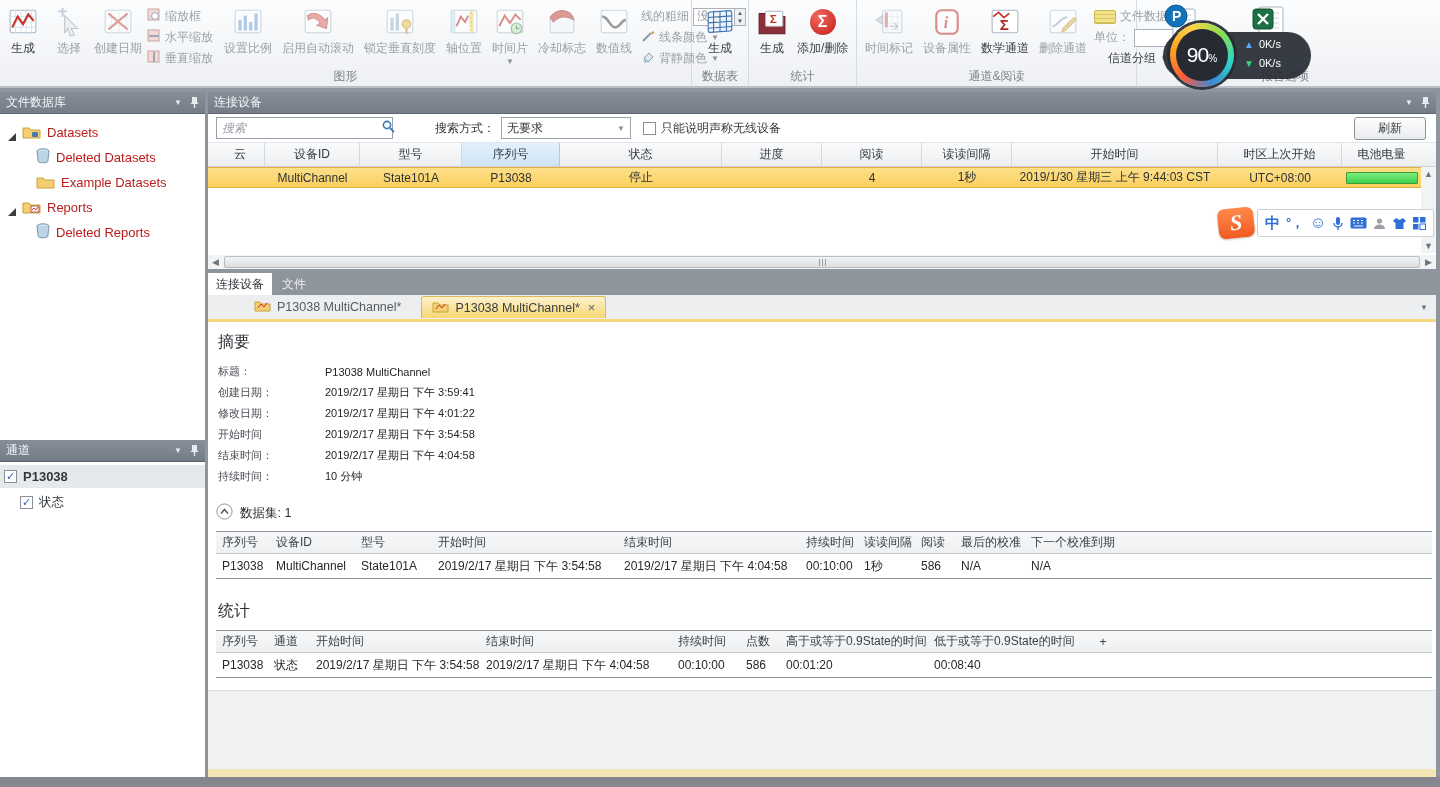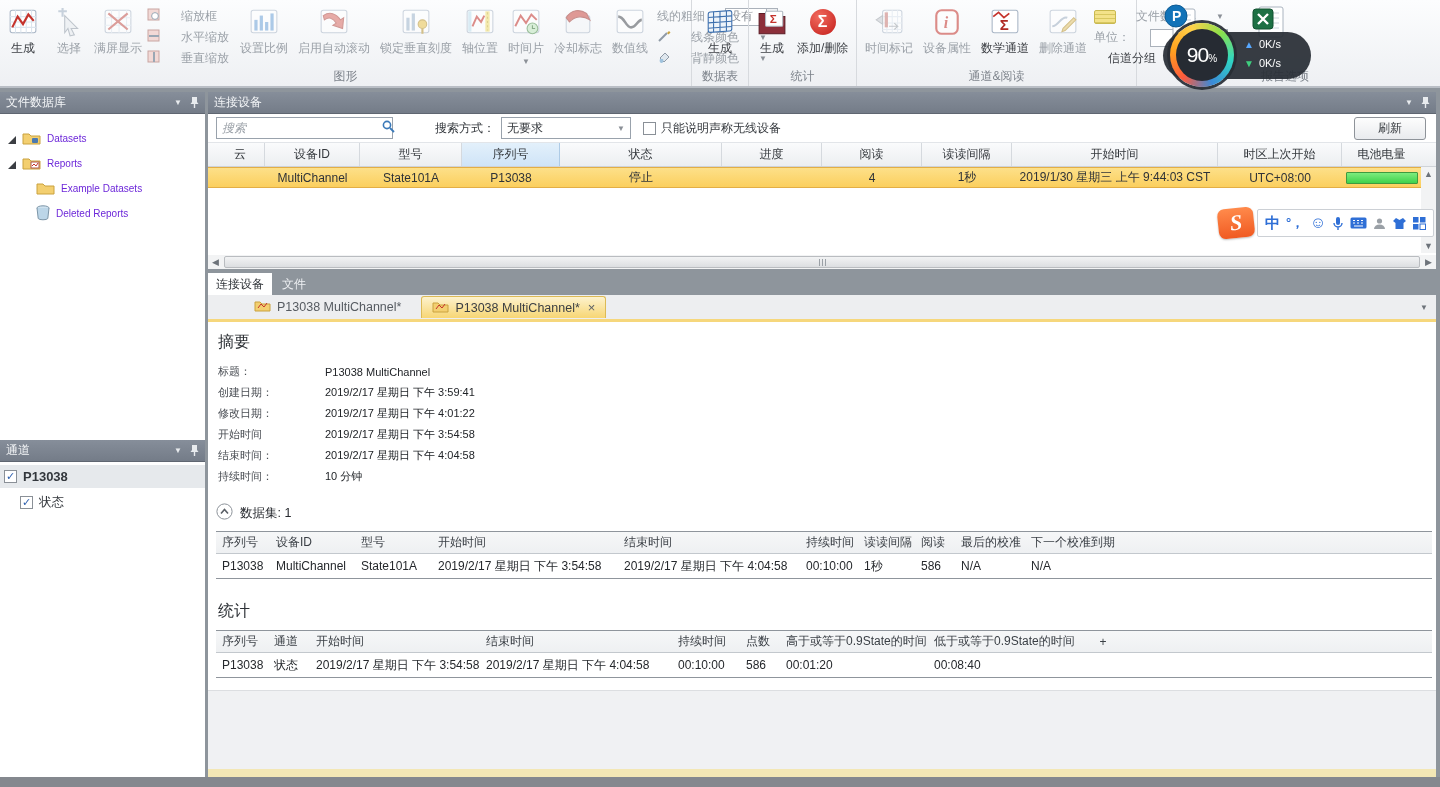--- a/index.html
+++ b/index.html
@@ -15,21 +15,21 @@
   .rgroup { position:relative; display:flex; align-items:flex-start; padding:2px 3px 15px 3px;
     border-right:1px solid #d7dade; }
   .glabel { position:absolute; bottom:1px; left:0; right:0; text-align:center; font-size:12px; color:#7d838b; }
   .rb { display:flex; flex-direction:column; align-items:center; padding:4px 5px 0 5px; height:66px; border-radius:3px; }
   .rb .ric { height:32px; display:flex; align-items:center; justify-content:center; }
   .rb .lbl { font-size:12px; margin-top:2px; white-space:nowrap; color:#3b3e43; }
   .rb.gray .lbl { color:#9ba1a8; }
   .rb.gray .ric { opacity:.55; }
   .vsep { width:1px; background:#dcdfe3; margin:5px 3px; height:58px; }
   .rstack { display:flex; flex-direction:column; justify-content:flex-start; padding-top:4px; }
-  .rs { display:flex; align-items:center; gap:20px; height:21px; font-size:12px; color:#9ba1a8; white-space:nowrap; }
+  .rs { display:flex; align-items:center; gap:4px; height:21px; font-size:12px; color:#9ba1a8; white-space:nowrap; }
   .rs.on { color:#3b3e43; }
   .dd { font-size:8px; color:#8b9097; }
   .spinbox { display:flex; align-items:center; border:1px solid #aab1ba; background:#fff; height:18px; }
   .spinbox .val { width:40px; padding:0 3px; color:#8b9097; font-size:12px; }
   .spinud { display:flex; flex-direction:column; border-left:1px solid #aab1ba; }
   .spinud span { font-size:6px; line-height:8px; padding:0 2px; color:#555; background:#eef0f2; }
   .combo { display:flex; align-items:center; justify-content:space-between; border:1px solid #aab1ba; background:#fff; height:18px; width:78px; padding:0 3px; }
   .sigma-circle { width:26px; height:26px; border-radius:50%; background:radial-gradient(circle at 35% 30%,#f26a5e,#c21d19); color:#fff; font-weight:bold; font-size:16px; display:flex; align-items:center; justify-content:center; }
   .note-ic { width:22px; height:14px; background:repeating-linear-gradient(#f3e289 0 3px,#d8c75f 3px 4px); border:1px solid #c9b951; border-radius:2px; }
 
@@ -49,21 +49,21 @@
   .panel-header { background:linear-gradient(#868e9a,#747c88); color:#f4f6f8; height:22px;
     display:flex; align-items:center; padding:0 6px; font-size:12px; border-bottom:1px solid #5f6671; }
   .ph-right { margin-left:auto; display:flex; align-items:center; gap:8px; }
   .panel-body { background:#fff; }
 
   #files-panel { left:0; top:92px; width:205px; height:348px; }
   #files-panel .panel-body { height:326px; }
   #channels-panel { left:0; top:440px; width:205px; height:337px; }
   #channels-panel .panel-body { height:315px; }
 
-  .tree { padding-top:12px; font-size:10px; color:#6d28d9; }
+  .tree { padding-top:6px; font-size:13px; color:#b91c1c; }
   .titem { display:flex; align-items:center; height:25px; gap:6px; }
   .exp { width:8px; height:8px; margin-left:8px; } .ind1 { margin-left:36px; }
 
   .cbx { width:13px; height:13px; background:#fff; border:1px solid #8a9097; display:inline-flex; align-items:center; justify-content:center; color:#2d5fae; font-size:11px; font-weight:bold; line-height:1; }
   #p13038-row { background:#e6e9ec; height:23px; display:flex; align-items:center; gap:6px; padding-left:4px; font-weight:bold; font-size:13px; }
   #state-row { height:23px; display:flex; align-items:center; gap:6px; padding-left:20px; margin-top:3px; font-size:12.5px; }
 
   
   #devices-header { left:208px; top:92px; width:1228px; height:22px; }
   #devices-toolbar { left:208px; top:114px; width:1228px; height:29px; background:#fff; display:flex; align-items:center; border-bottom:1px solid #e2e5e9; }
@@ -162,21 +162,21 @@
       <span class="lbl">选择</span>
     </div>
     <div class="rb gray">
       <span class="ric">
           <svg width="30" height="30" viewBox="0 0 28 28">
             <rect x="2" y="3" width="24" height="21" rx="2" fill="#fff" stroke="#a9b6c6"></rect>
             <path d="M8 3v21M15 3v21M22 3v21M2 10h24M2 17h24" stroke="#dce5ee"></path>
             <path d="M5 6 L23 21 M23 6 L5 21" stroke="#c5534c" stroke-width="2"></path>
           </svg>
         </span>
-      <span class="lbl">满屏显示</span>
+      <span class="lbl">创建日期</span>
     </div>
     <div class="rstack">
       <div class="rs">
         <span><svg width="14" height="14">
               <rect x="1" y="1" width="11" height="11" fill="#f2d9d6" stroke="#c9a5a2"></rect>
               <circle cx="8" cy="8" r="3.4" fill="#fff" stroke="#9aa7b4"></circle>
             </svg></span>
         <span>缩放框</span>
       </div>
       <div class="rs">
@@ -458,35 +458,42 @@
       <span class="exp"><svg width="8" height="8">
             <polygon points="8,0 8,8 0,8" fill="#3b3e43"></polygon>
           </svg></span>
       <span><svg width="19" height="15">
             <path d="M1 4 l6 0 2 2 9 0 0 8 -17 0 z" fill="#f3cf70" stroke="#caa23f"></path>
             <rect x="10" y="8" width="6" height="5" rx="1" fill="#4c7ab0"></rect>
           </svg></span>
       <span>Datasets</span>
     </div>
     <div class="titem">
+      <span class="ind1"><svg width="14" height="16">
+            <ellipse cx="7" cy="3" rx="6" ry="2.2" fill="#cfe2ef" stroke="#7d96a8"></ellipse>
+            <path d="M1 3 L2.2 13.5 a5 1.8 0 0 0 9.6 0 L13 3" fill="#bcd6e8" stroke="#7d96a8"></path>
+          </svg></span>
+      <span>Deleted Datasets</span>
+    </div>
+    <div class="titem">
+      <span class="ind1"><svg width="19" height="15">
+            <path d="M1 4 l6 0 2 2 9 0 0 8 -17 0 z" fill="#f3cf70" stroke="#caa23f"></path>
+          </svg></span>
+      <span>Example Datasets</span>
+    </div>
+    <div class="titem">
       <span class="exp"><svg width="8" height="8">
             <polygon points="8,0 8,8 0,8" fill="#3b3e43"></polygon>
           </svg></span>
       <span><svg width="19" height="15">
             <path d="M1 4 l6 0 2 2 9 0 0 8 -17 0 z" fill="#f3cf70" stroke="#caa23f"></path>
             <rect x="9" y="7" width="8" height="6" fill="#fff" stroke="#b0584f"></rect>
             <polyline points="10,11 12,9 14,11 16,8" fill="none" stroke="#c5332c"></polyline>
           </svg></span>
       <span>Reports</span>
-    </div>
-    <div class="titem">
-      <span class="ind1"><svg width="19" height="15">
-            <path d="M1 4 l6 0 2 2 9 0 0 8 -17 0 z" fill="#f3cf70" stroke="#caa23f"></path>
-          </svg></span>
-      <span>Example Datasets</span>
     </div>
     <div class="titem">
       <span class="ind1"><svg width="14" height="16">
             <ellipse cx="7" cy="3" rx="6" ry="2.2" fill="#cfe2ef" stroke="#7d96a8"></ellipse>
             <path d="M1 3 L2.2 13.5 a5 1.8 0 0 0 9.6 0 L13 3" fill="#bcd6e8" stroke="#7d96a8"></path>
           </svg></span>
       <span>Deleted Reports</span>
     </div>
   </div>
 </div>

